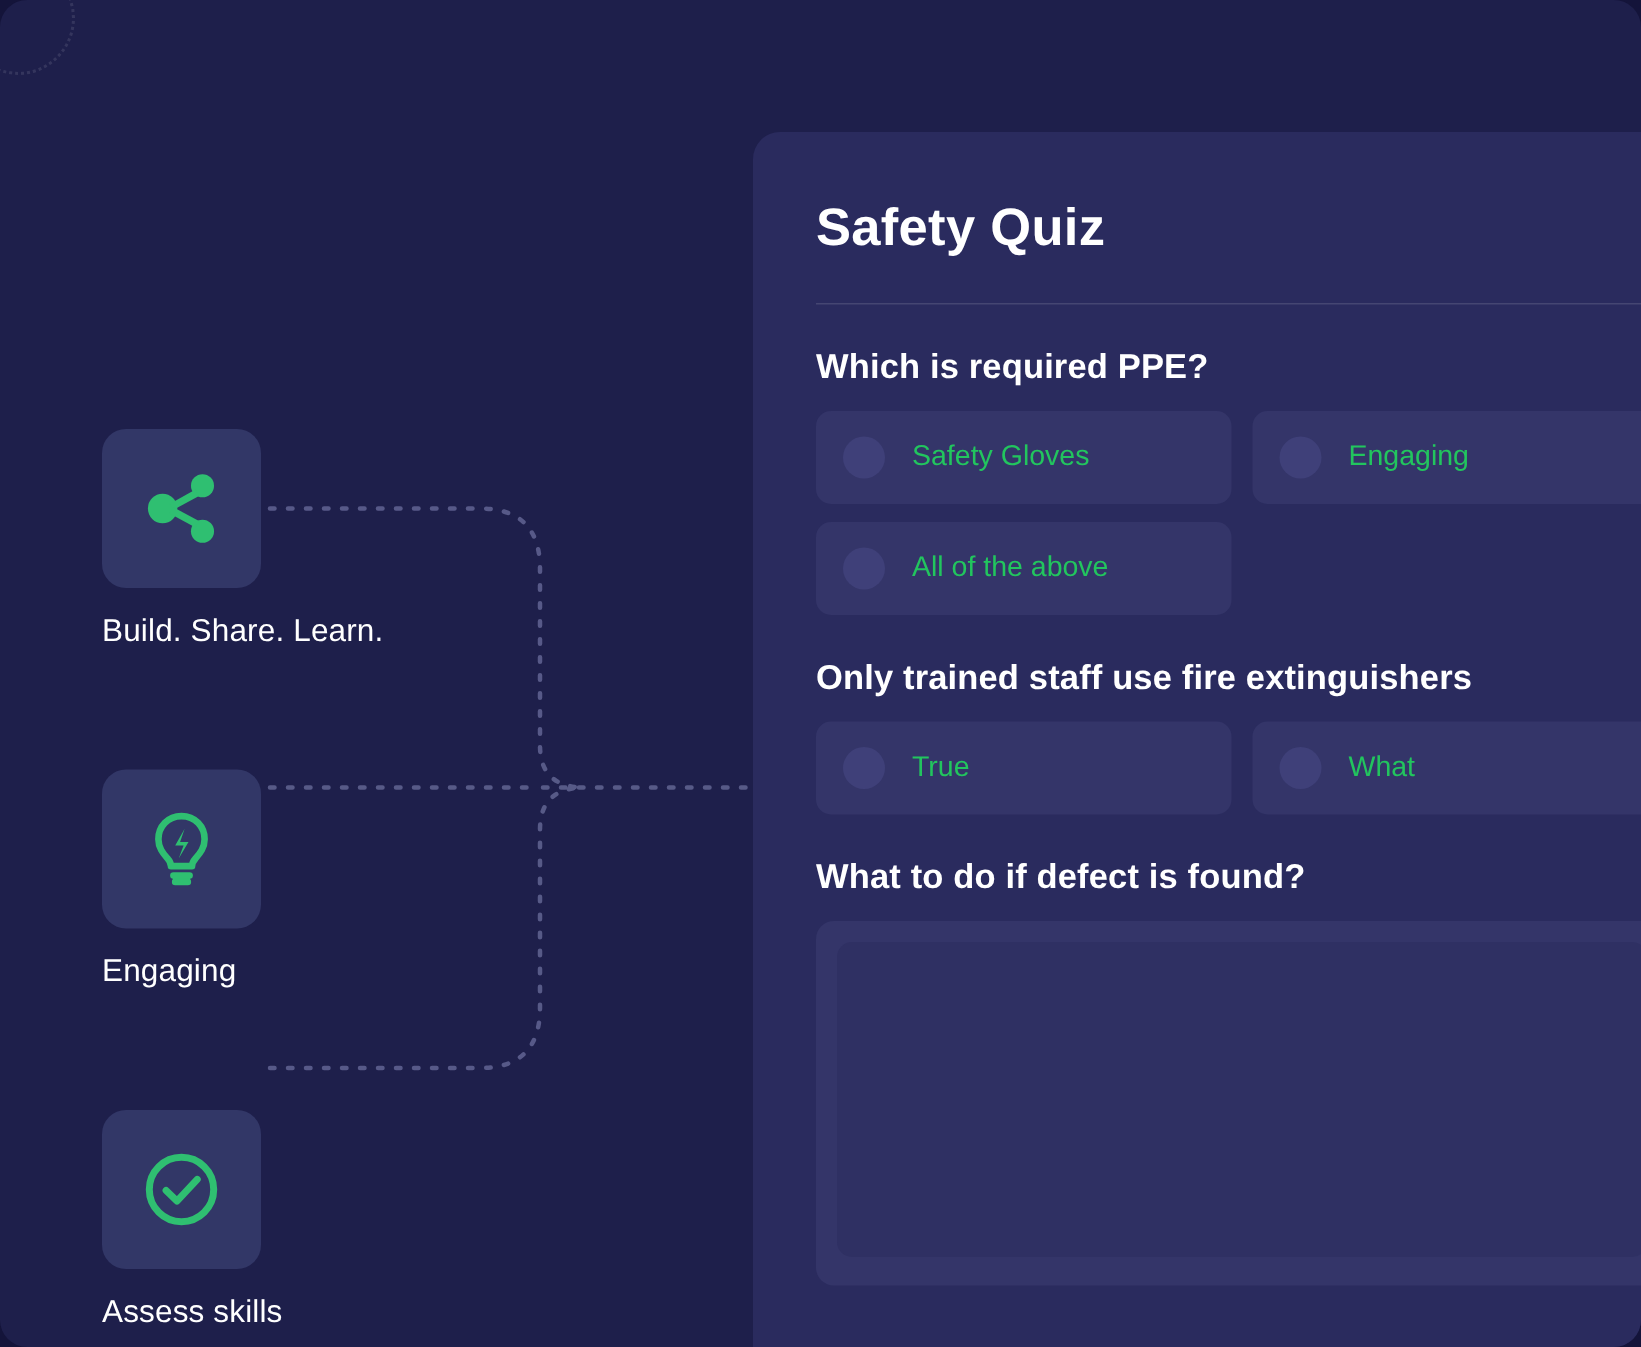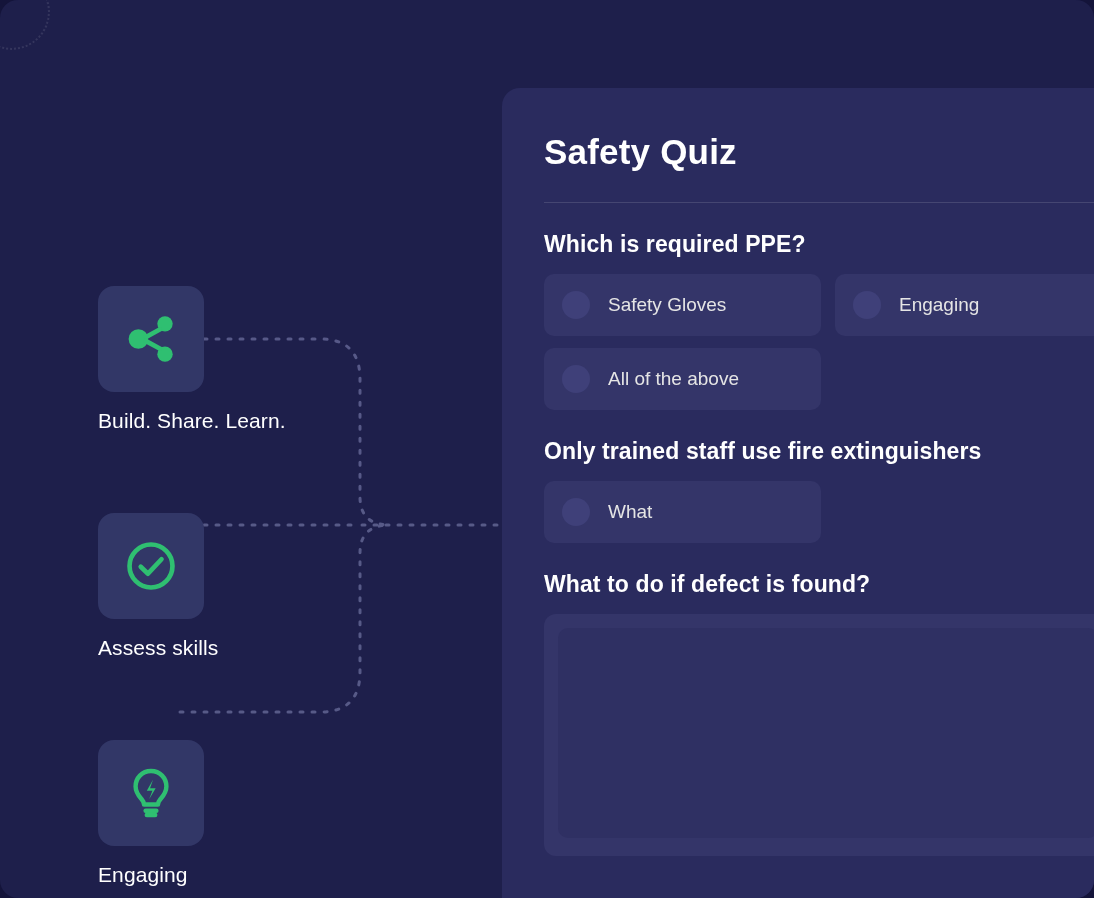--- a/index.html
+++ b/index.html
@@ -35,21 +35,20 @@
     border-radius: 50%;
     pointer-events: none;
   }
 
   
   .features {
     position: absolute;
     left: 68px;
     top: 286px;
     width: 300px;
-    margin-left: 30px;
   }
   .feature { position: relative; margin-bottom: 80px; }
   .feature:last-child { margin-bottom: 0; }
 
   .feature-tile {
     width: 106px;
     height: 106px;
     border-radius: 16px;
     background: #323767;
     display: flex;
@@ -133,21 +132,21 @@
   }
   .option-radio {
     width: 28px;
     height: 28px;
     border-radius: 50%;
     background: #3f4079;
     flex: 0 0 auto;
   }
   .option-label {
     margin-left: 18px;
-    color: #e5e5e5;
+    color: #22c55e;
     font-size: 19px;
     white-space: nowrap;
     text-align: right;
   }
 
   .answer-wrap {
     margin-top: 16px;
     width: 568px;
     background: #343569;
     border-radius: 12px;
@@ -199,43 +198,43 @@
             <path d="M9.6 11.6 L17 15.6 L16 17.4 L8.6 13.4 Z"></path>
           </svg>
         </span>
       </div>
       <div class="feature-label">Build. Share. Learn.</div>
     </div>
 
     <div class="feature">
       <div class="feature-tile">
         <span>
-          <svg width="56" height="56" viewBox="0 0 24 24" fill="none" stroke="#2FBF71" stroke-width="2" stroke-linecap="round" stroke-linejoin="round">
-            <circle cx="12" cy="12" r="9.2"></circle>
-            <path d="M7.6 12.3 L10.7 15.3 L16.5 9.1"></path>
-          </svg>
-        </span>
-      </div>
-      <div class="feature-label">Assess skills</div>
-    </div>
-
-    <div class="feature">
-      <div class="feature-tile">
-        <span>
           <svg width="56" height="56" viewBox="0 0 24 24" fill="none" stroke="#2FBF71" stroke-width="1.9" stroke-linecap="round" stroke-linejoin="round">
             <path d="M12 2.6c-3.9 0-6.6 3-6.6 6.6 0 2.6 1.5 4.2 2.6 5.5.7.8 1 1.4 1 2.2h6c0-.8.3-1.4 1-2.2 1.1-1.3 2.6-2.9 2.6-5.5 0-3.6-2.7-6.6-6.6-6.6z"></path>
             <path d="M9.7 19.6h4.6"></path>
             <path d="M10.2 21.4h3.6"></path>
             <path d="M12.9 6.2 L10.2 11 h2.4 l-1.4 3.7 L14 10 h-2.4z" fill="#2FBF71" stroke="none"></path>
           </svg>
         </span>
       </div>
       <div class="feature-label">Engaging</div>
     </div>
 
+    <div class="feature">
+      <div class="feature-tile">
+        <span>
+          <svg width="56" height="56" viewBox="0 0 24 24" fill="none" stroke="#2FBF71" stroke-width="2" stroke-linecap="round" stroke-linejoin="round">
+            <circle cx="12" cy="12" r="9.2"></circle>
+            <path d="M7.6 12.3 L10.7 15.3 L16.5 9.1"></path>
+          </svg>
+        </span>
+      </div>
+      <div class="feature-label">Assess skills</div>
+    </div>
+
   </div>
 
   <div class="quiz-card">
 
     <h1 class="quiz-title">Safety Quiz</h1>
 
     <div class="title-divider"></div>
 
     <div class="question-block">
       <p class="question-text">Which is required PPE?</p>
@@ -251,20 +250,24 @@
         <div class="option">
           <span class="option-radio"></span>
           <span class="option-label">All of the above</span>
         </div>
       </div>
     </div>
 
     <div class="question-block">
       <p class="question-text">Only trained staff use fire extinguishers</p>
       <div class="options-grid">
+        <div class="option">
+          <span class="option-radio"></span>
+          <span class="option-label">True</span>
+        </div>
         <div class="option">
           <span class="option-radio"></span>
           <span class="option-label">What</span>
         </div>
       </div>
     </div>
 
     <div class="question-block">
       <p class="question-text">What to do if defect is found?</p>
       <div class="answer-wrap">

